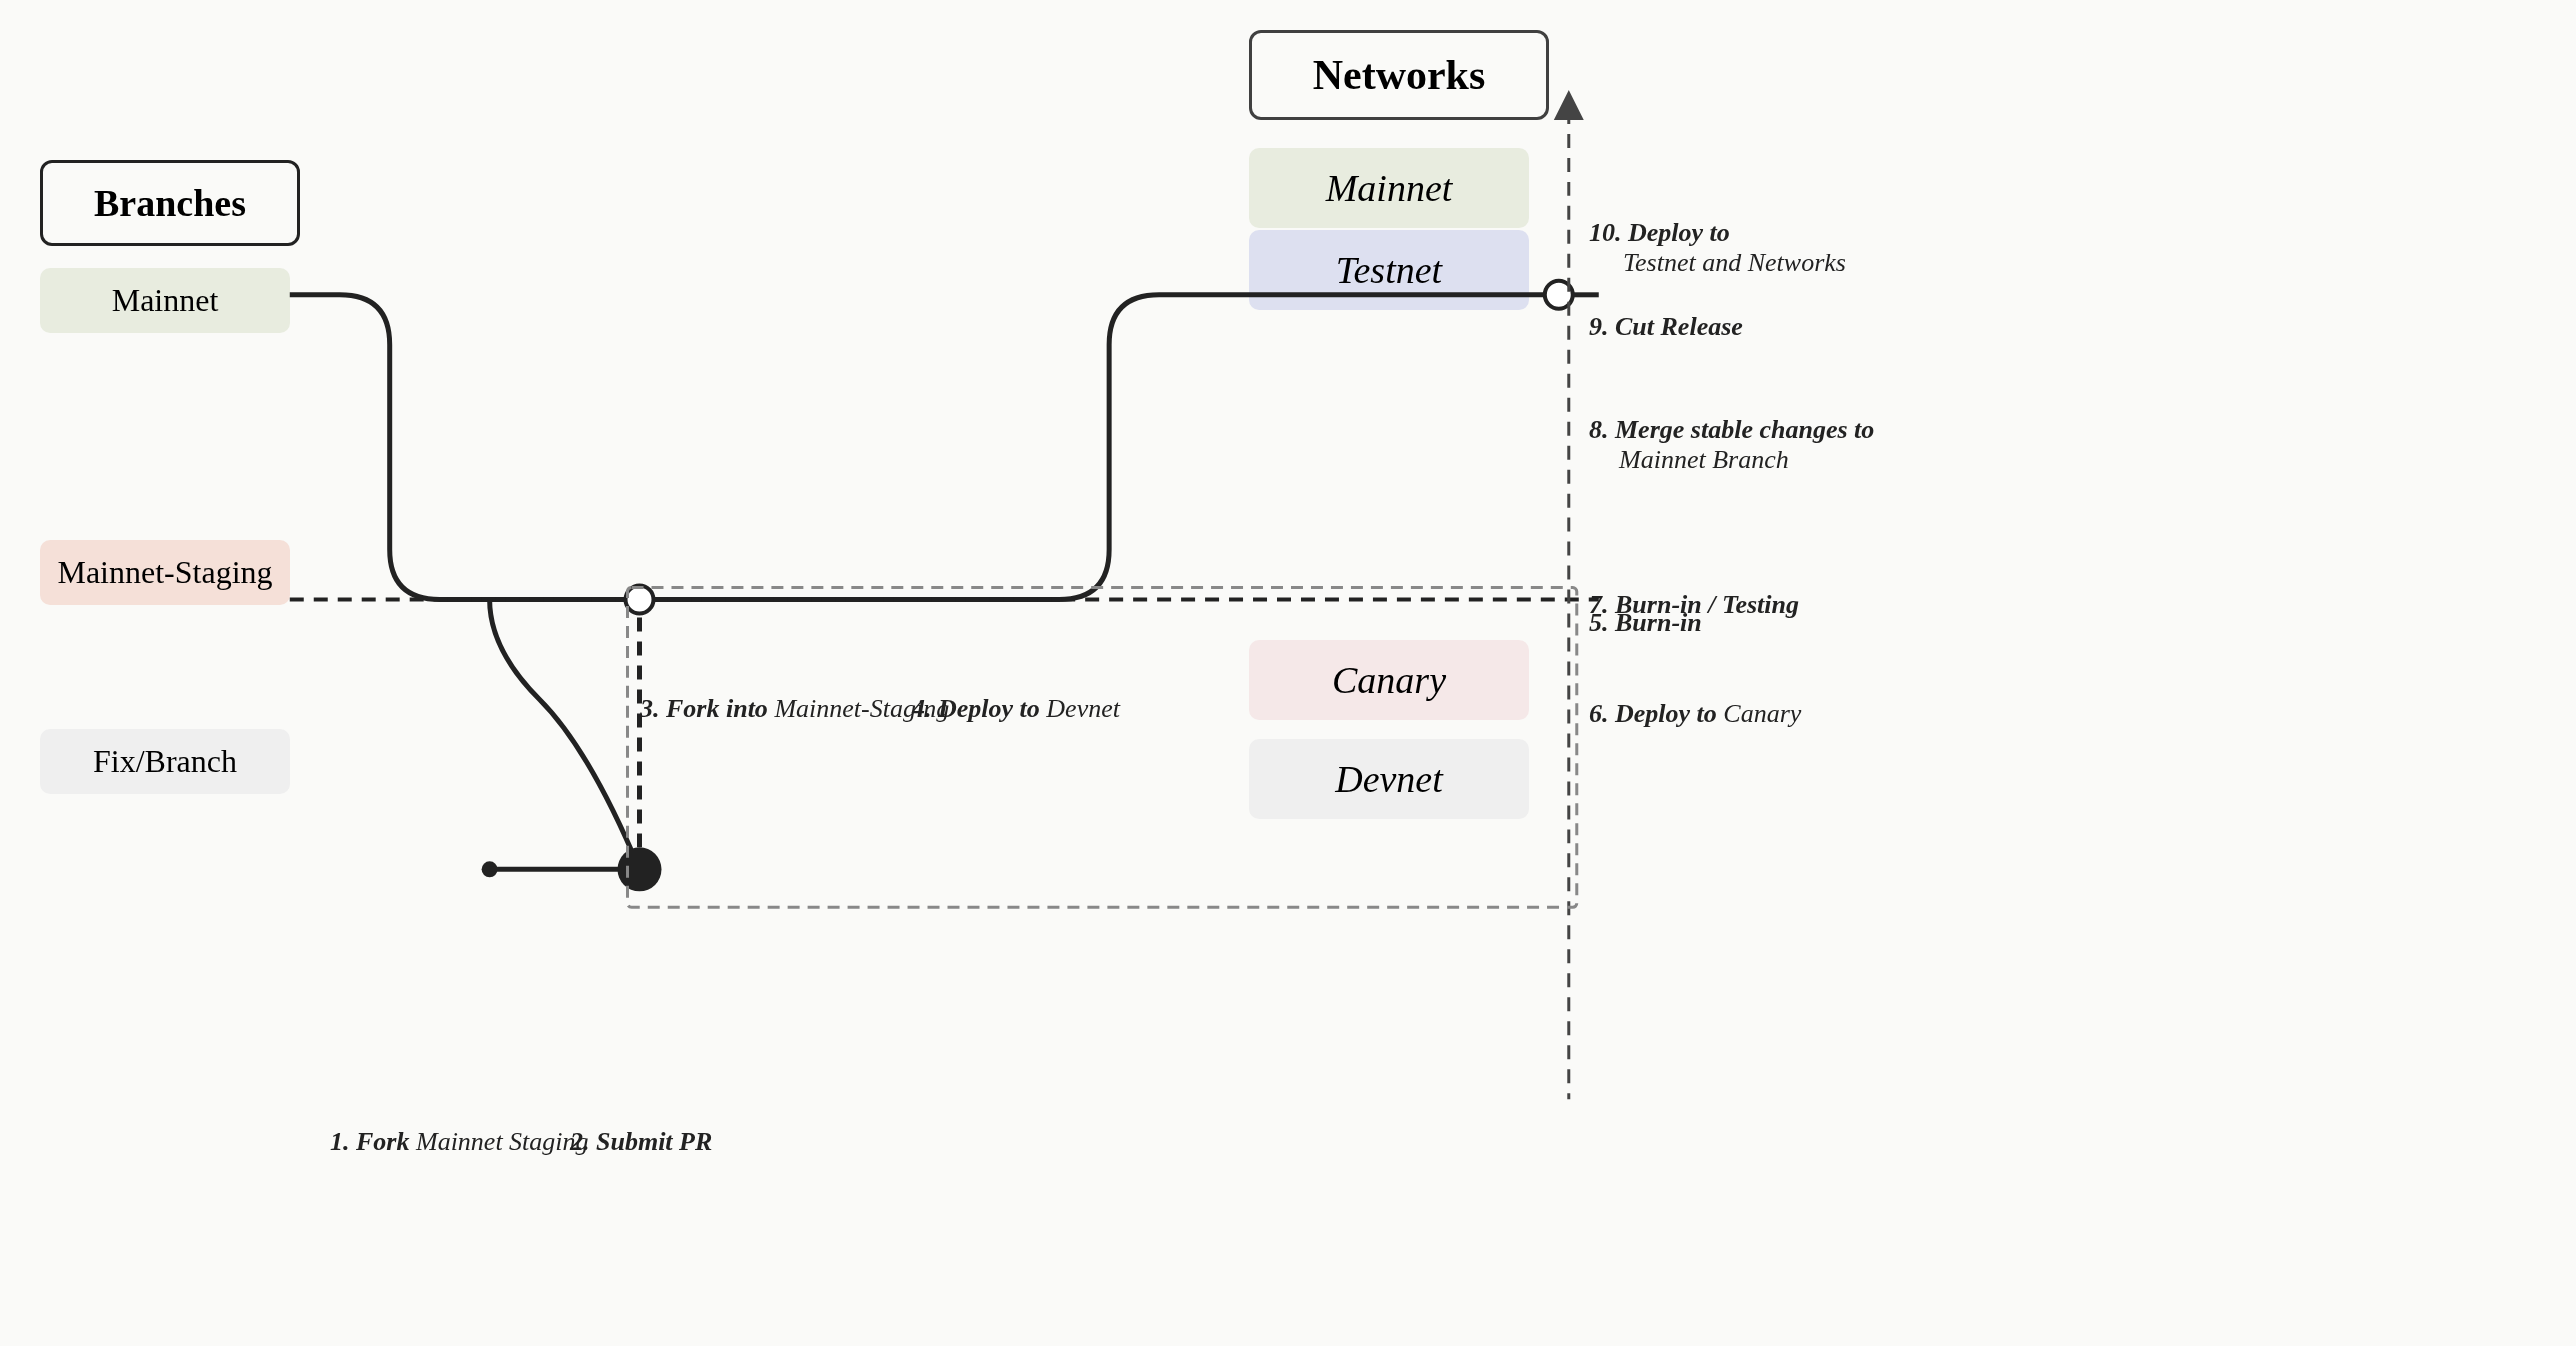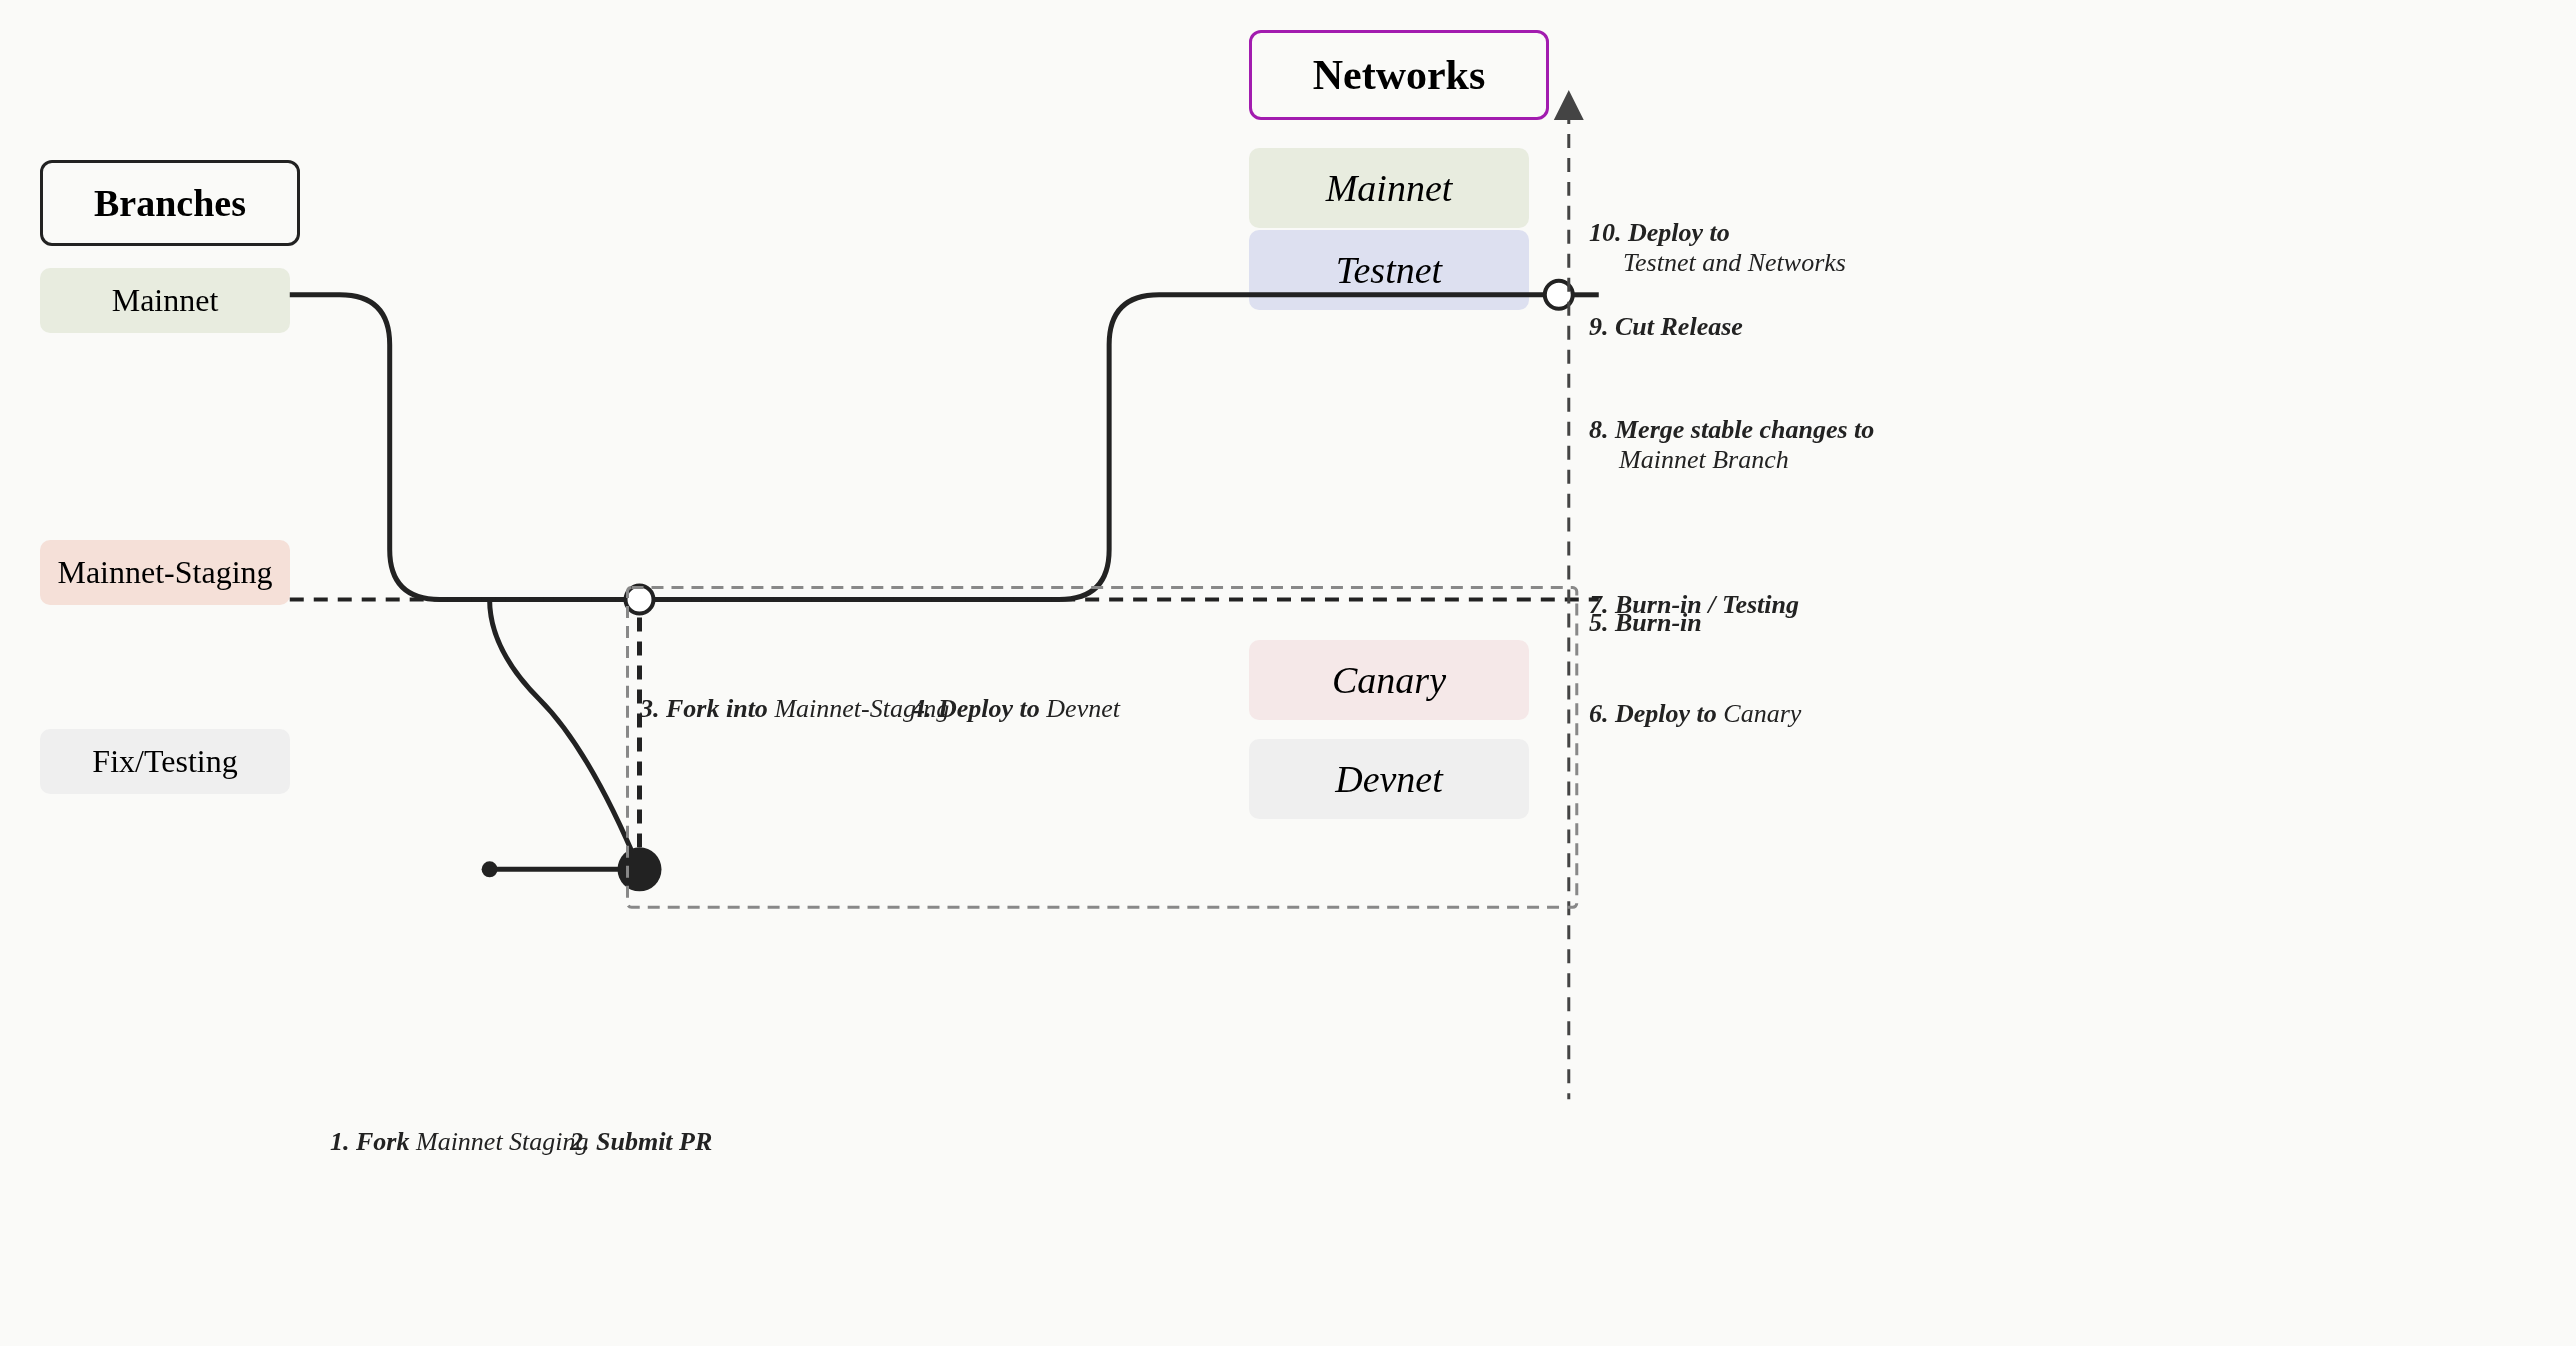--- a/index.html
+++ b/index.html
@@ -30,21 +30,21 @@
       border: 3px solid #222;
       font-weight: 700;
     }
     
     .networks-box {
       position: absolute;
       top: 30px;
       left: 1249px;
       width: 300px;
       padding: 18px 30px;
-      border: 3px solid #a21caf;
+      border: 3px solid #404040;
       border-radius: 12px;
       font-size: 42px;
       font-weight: 700;
       text-align: center;
       background: #fafaf8;
     }
     
     .branches-box {
       position: absolute;
       top: 160px;
@@ -166,21 +166,21 @@
     <em>Devnet</em>
   </div>
 
   <div class="branch-label mainnet-branch-label">
     <span>Mainnet</span>
   </div>
   <div class="branch-label staging-branch-label">
     <span>Mainnet-Staging</span>
   </div>
   <div class="branch-label feature-branch-label">
-    <span>Fix/Testing</span>
+    <span>Fix/Branch</span>
   </div>
 
   <svg class="diagram-svg" viewBox="0 0 2578 1348" xmlns="http://www.w3.org/2000/svg">
 
     <path d="M 290 295 L 340 295 
               Q 390 295 390 345
               L 390 550
               Q 390 600 440 600
               L 590 600
               Q 590 600 590 600

